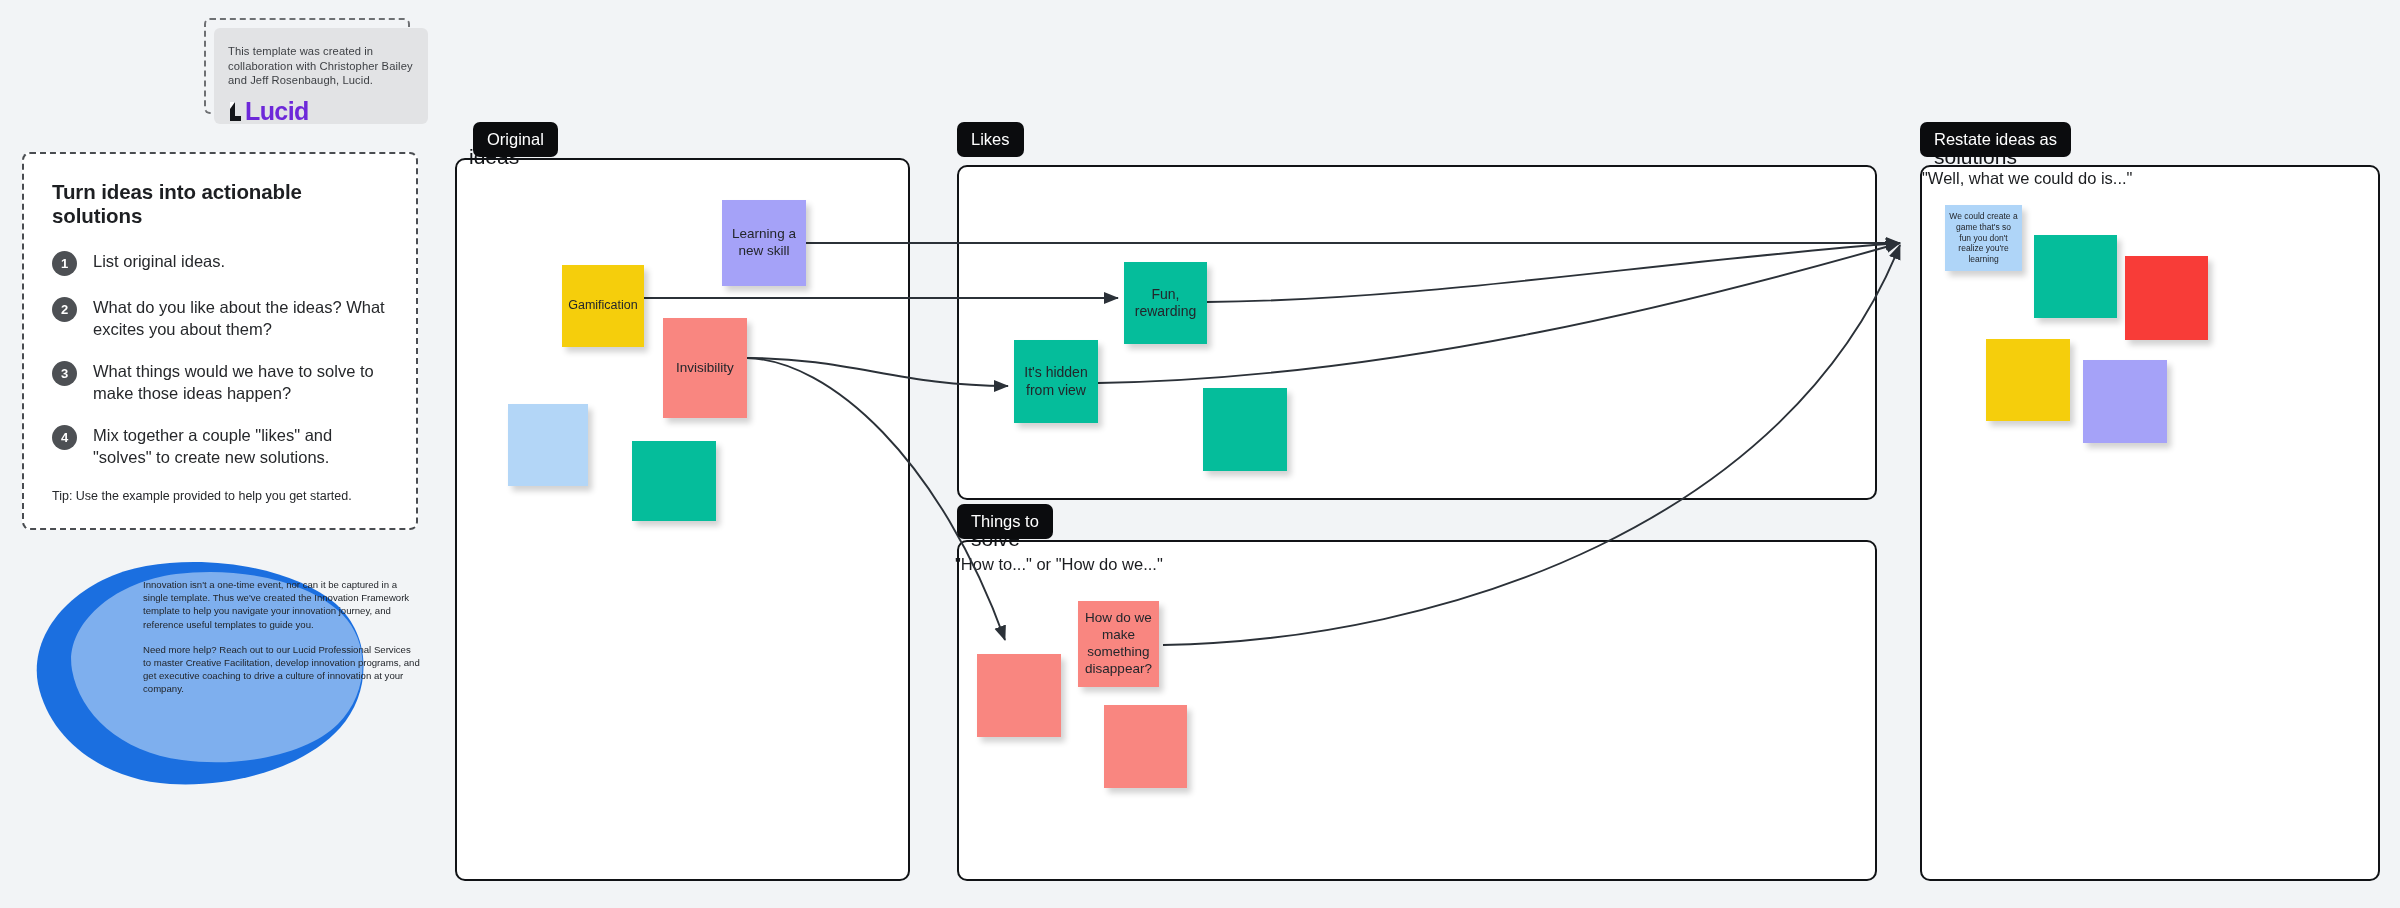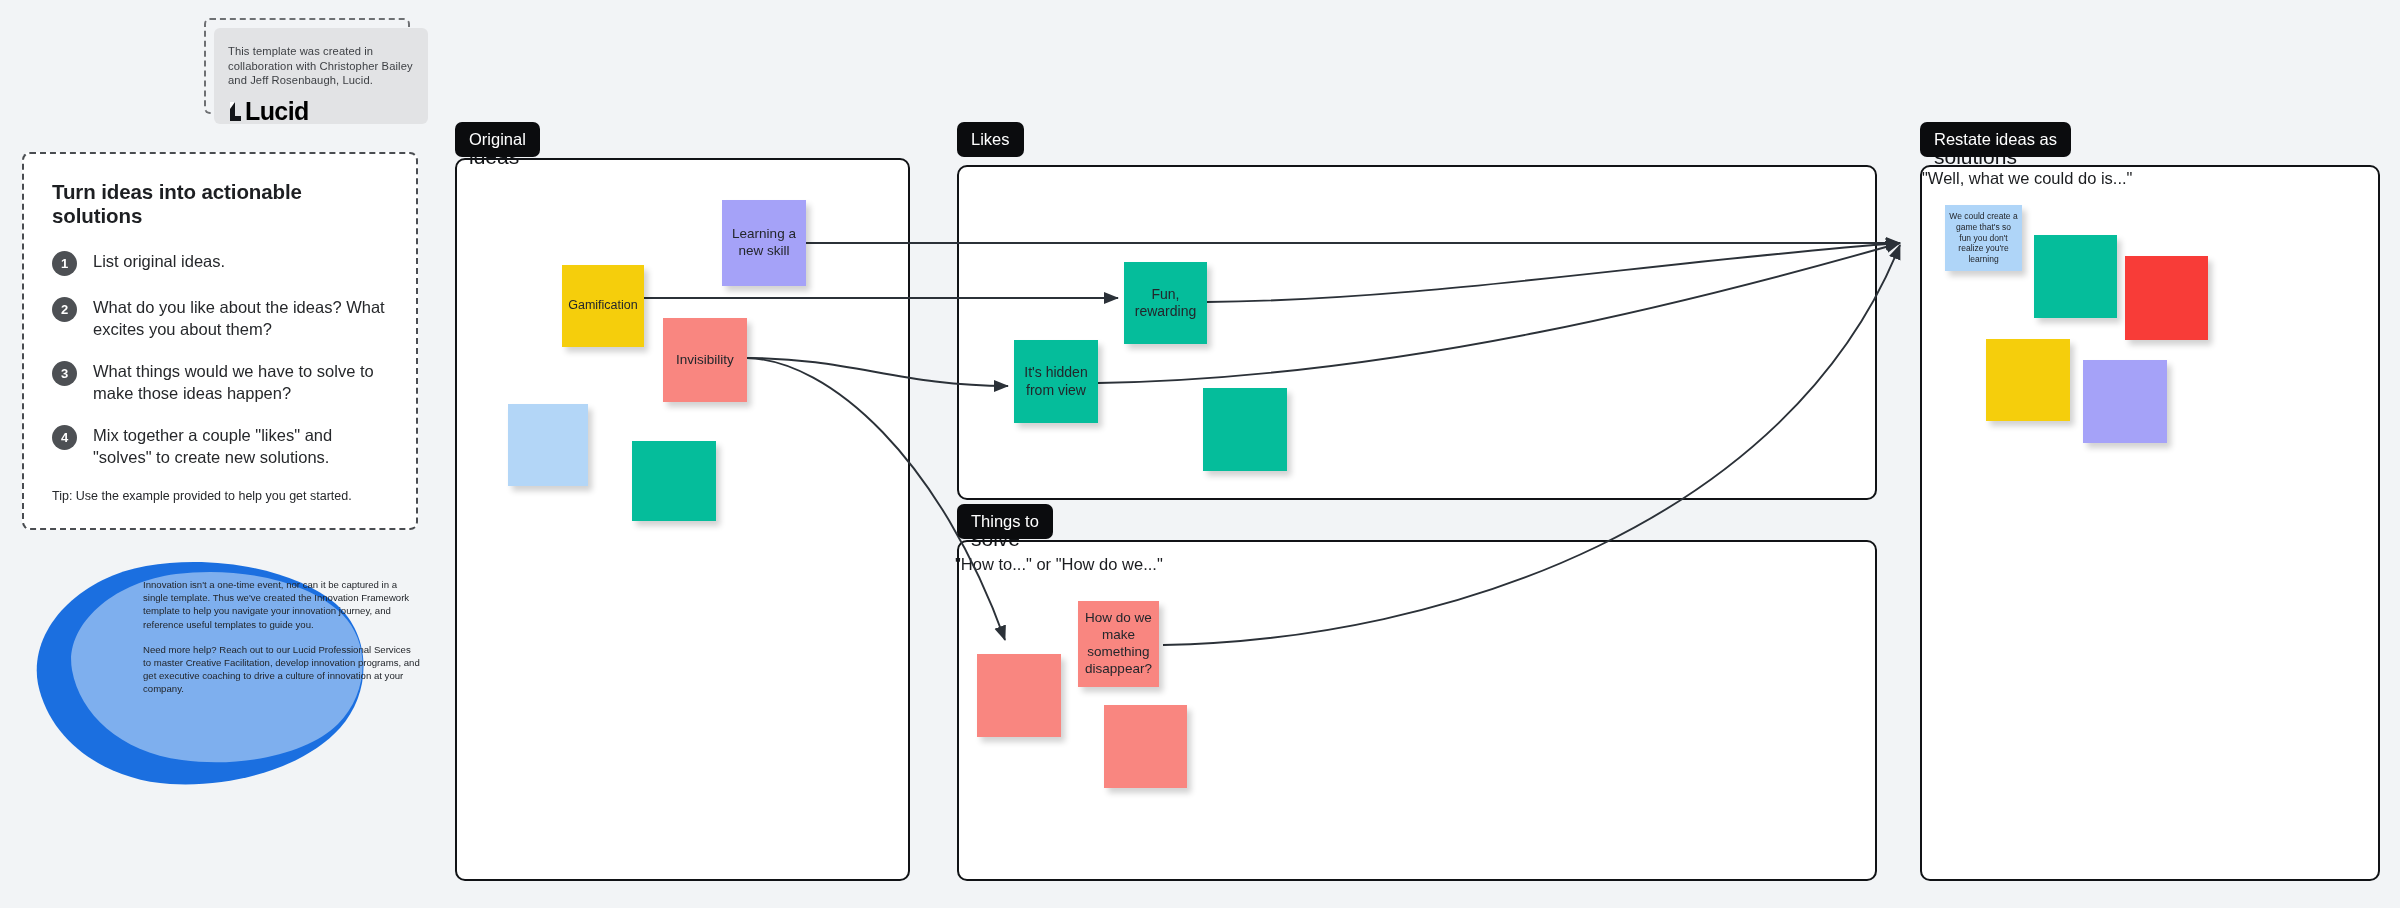--- a/index.html
+++ b/index.html
@@ -18,21 +18,21 @@
   }
   #lucid-inner {
     position: absolute; left: 8px; top: 8px; width: 214px; height: 96px;
     background: #e2e3e5; border-radius: 6px; padding: 16px 14px;
   }
   #lucid-text {
     font-size: 11.2px; line-height: 14.5px; color: #3c3f43; letter-spacing: .1px;
   }
   #lucid-logo { margin-top: 9px; display:flex; align-items:center; gap:3px; }
   #lucid-logo .mark { width: 14px; height: 19px; }
-  #lucid-logo .word { font-size: 25px; font-weight: 700; color:#000000; letter-spacing:-.6px; }
+  #lucid-logo .word { font-size: 25px; font-weight: 700; color:#6d28d9; letter-spacing:-.6px; }
 
   
   #instr {
     position: absolute; left: 22px; top: 152px; width: 396px; height: 378px;
     border: 2px dashed #4a4d51; border-radius: 8px; background: #ffffff;
     padding: 26px 28px 0 28px;
   }
   #instr h1 { font-size: 20.5px; font-weight: 700; color:#1d1f22; letter-spacing:-.1px; }
   #steps { margin-top: 22px; }
   .step { display:flex; gap: 16px; margin-bottom: 20px; align-items:flex-start; }
@@ -63,21 +63,21 @@
   }
   .panel-subtitle {
     position:absolute; z-index:1; color:#111316;
     font-size:21px; line-height:18px; padding-left:14px; white-space:nowrap;
   }
   .panel-prompt {
     position:absolute; font-size:16.5px; line-height:20px; color:#1b1d20; width: 200px;
   }
 
   #panel-original { left:455px; top:158px; width:455px; height:723px; }
-  #title-original { left:455px; top:122px; }
+  #title-original { left:473px; top:122px; }
   #sub-original   { left:455px; top:148px; }
 
   #panel-likes { left:957px; top:165px; width:920px; height:335px; }
   #title-likes { left:957px; top:122px; }
 
   #panel-solve { left:957px; top:540px; width:920px; height:341px; }
   #title-solve { left:957px; top:504px; }
   #sub-solve   { left:957px; top:530px; }
   #prompt-solve { left:955px; top:554px; width:240px; }
 
@@ -183,21 +183,21 @@
       </g>
   </svg>
 
   <div id="notes-layer">
       <div class="note" style="left: 722px; top: 200px; width: 84px; height: 86px; background: rgb(165, 162, 248); font-size: 13.5px; line-height: 16.875px;">
         <span>Learning a new skill</span>
       </div>
       <div class="note" style="left: 562px; top: 265px; width: 82px; height: 82px; background: rgb(245, 206, 12); font-size: 12.5px; line-height: 15.625px;">
         <span>Gamification</span>
       </div>
-      <div class="note" style="left: 663px; top: 318px; width: 84px; height: 84px; background: rgb(249, 134, 128); font-size: 13.5px; line-height: 16.875px;">
+      <div class="note" style="left: 663px; top: 318px; width: 84px; height: 100px; background: rgb(249, 134, 128); font-size: 13.5px; line-height: 16.875px;">
         <span>Invisibility</span>
       </div>
       <div class="note" style="left: 508px; top: 404px; width: 80px; height: 82px; background: rgb(179, 214, 247); font-size: 13px; line-height: 16.25px;">
         <span></span>
       </div>
       <div class="note" style="left: 632px; top: 441px; width: 84px; height: 80px; background: rgb(5, 189, 155); font-size: 13px; line-height: 16.25px;">
         <span></span>
       </div>
       <div class="note" style="left: 1124px; top: 262px; width: 83px; height: 82px; background: rgb(5, 189, 155); font-size: 14px; line-height: 17.5px;">
         <span>Fun, rewarding</span>

